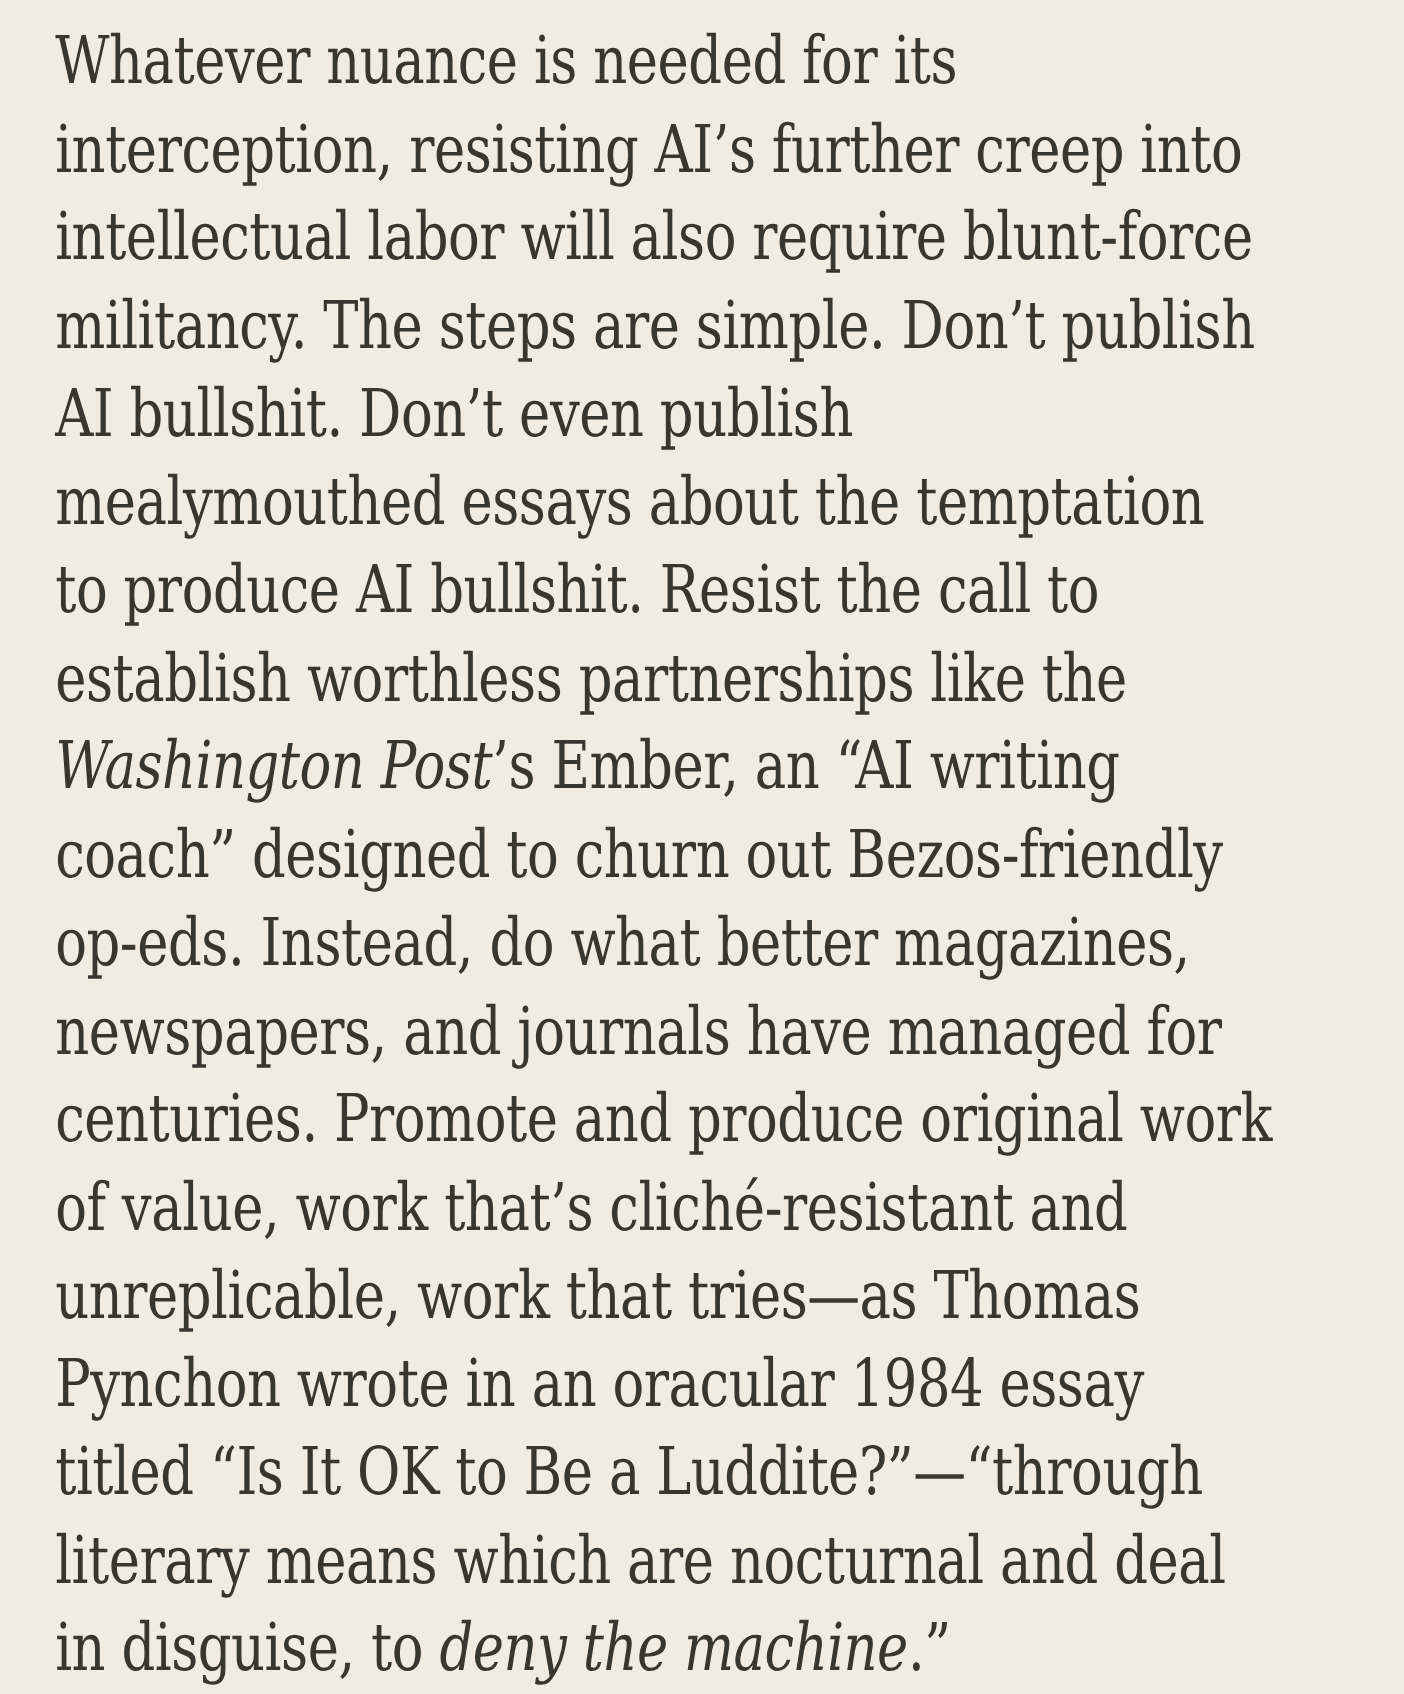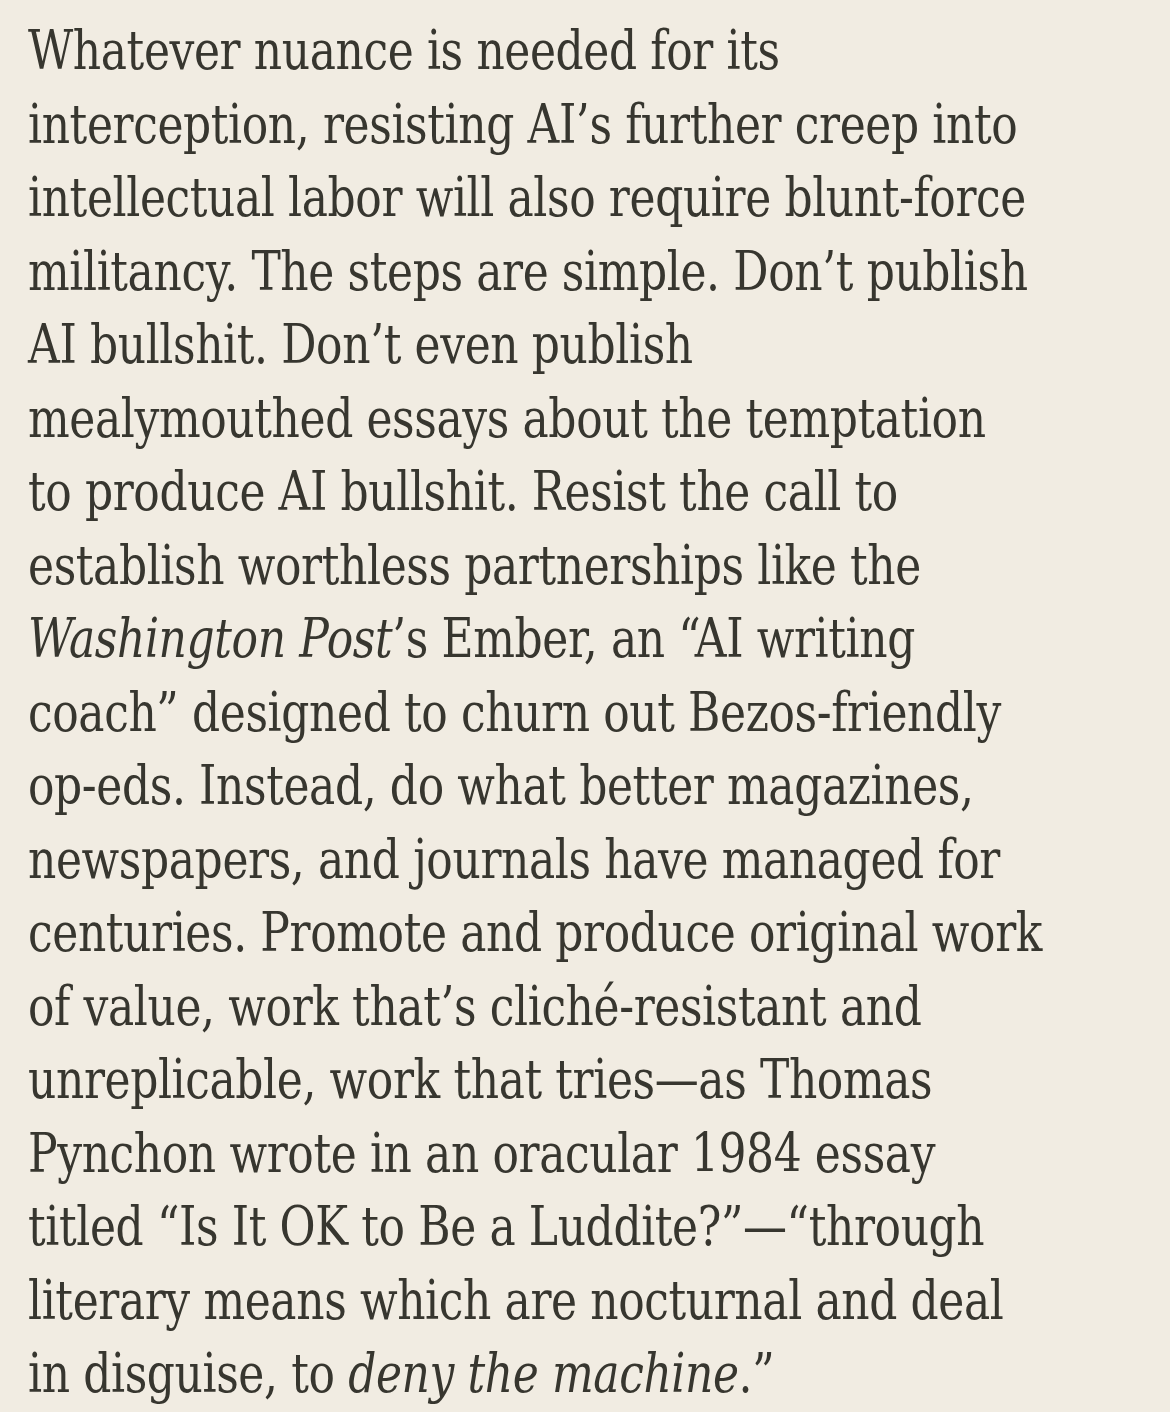--- a/index.html
+++ b/index.html
@@ -7,21 +7,21 @@
     padding: 0;
   }
   body {
     width: 1170px;
     height: 1412px;
     background: #f1ece2;
     overflow: hidden;
     font-family: "DejaVu Serif", serif;
   }
   .article-wrap {
-    padding: 14px 0 0 28px;
+    padding: 14px 0 0 46px;
     width: 1124px;
     height: 1398px;
     overflow: hidden;
   }
   
   .article-text {
     width: 1420px;
     transform: scaleX(0.80);
     transform-origin: top left;
     font-size: 55px;

